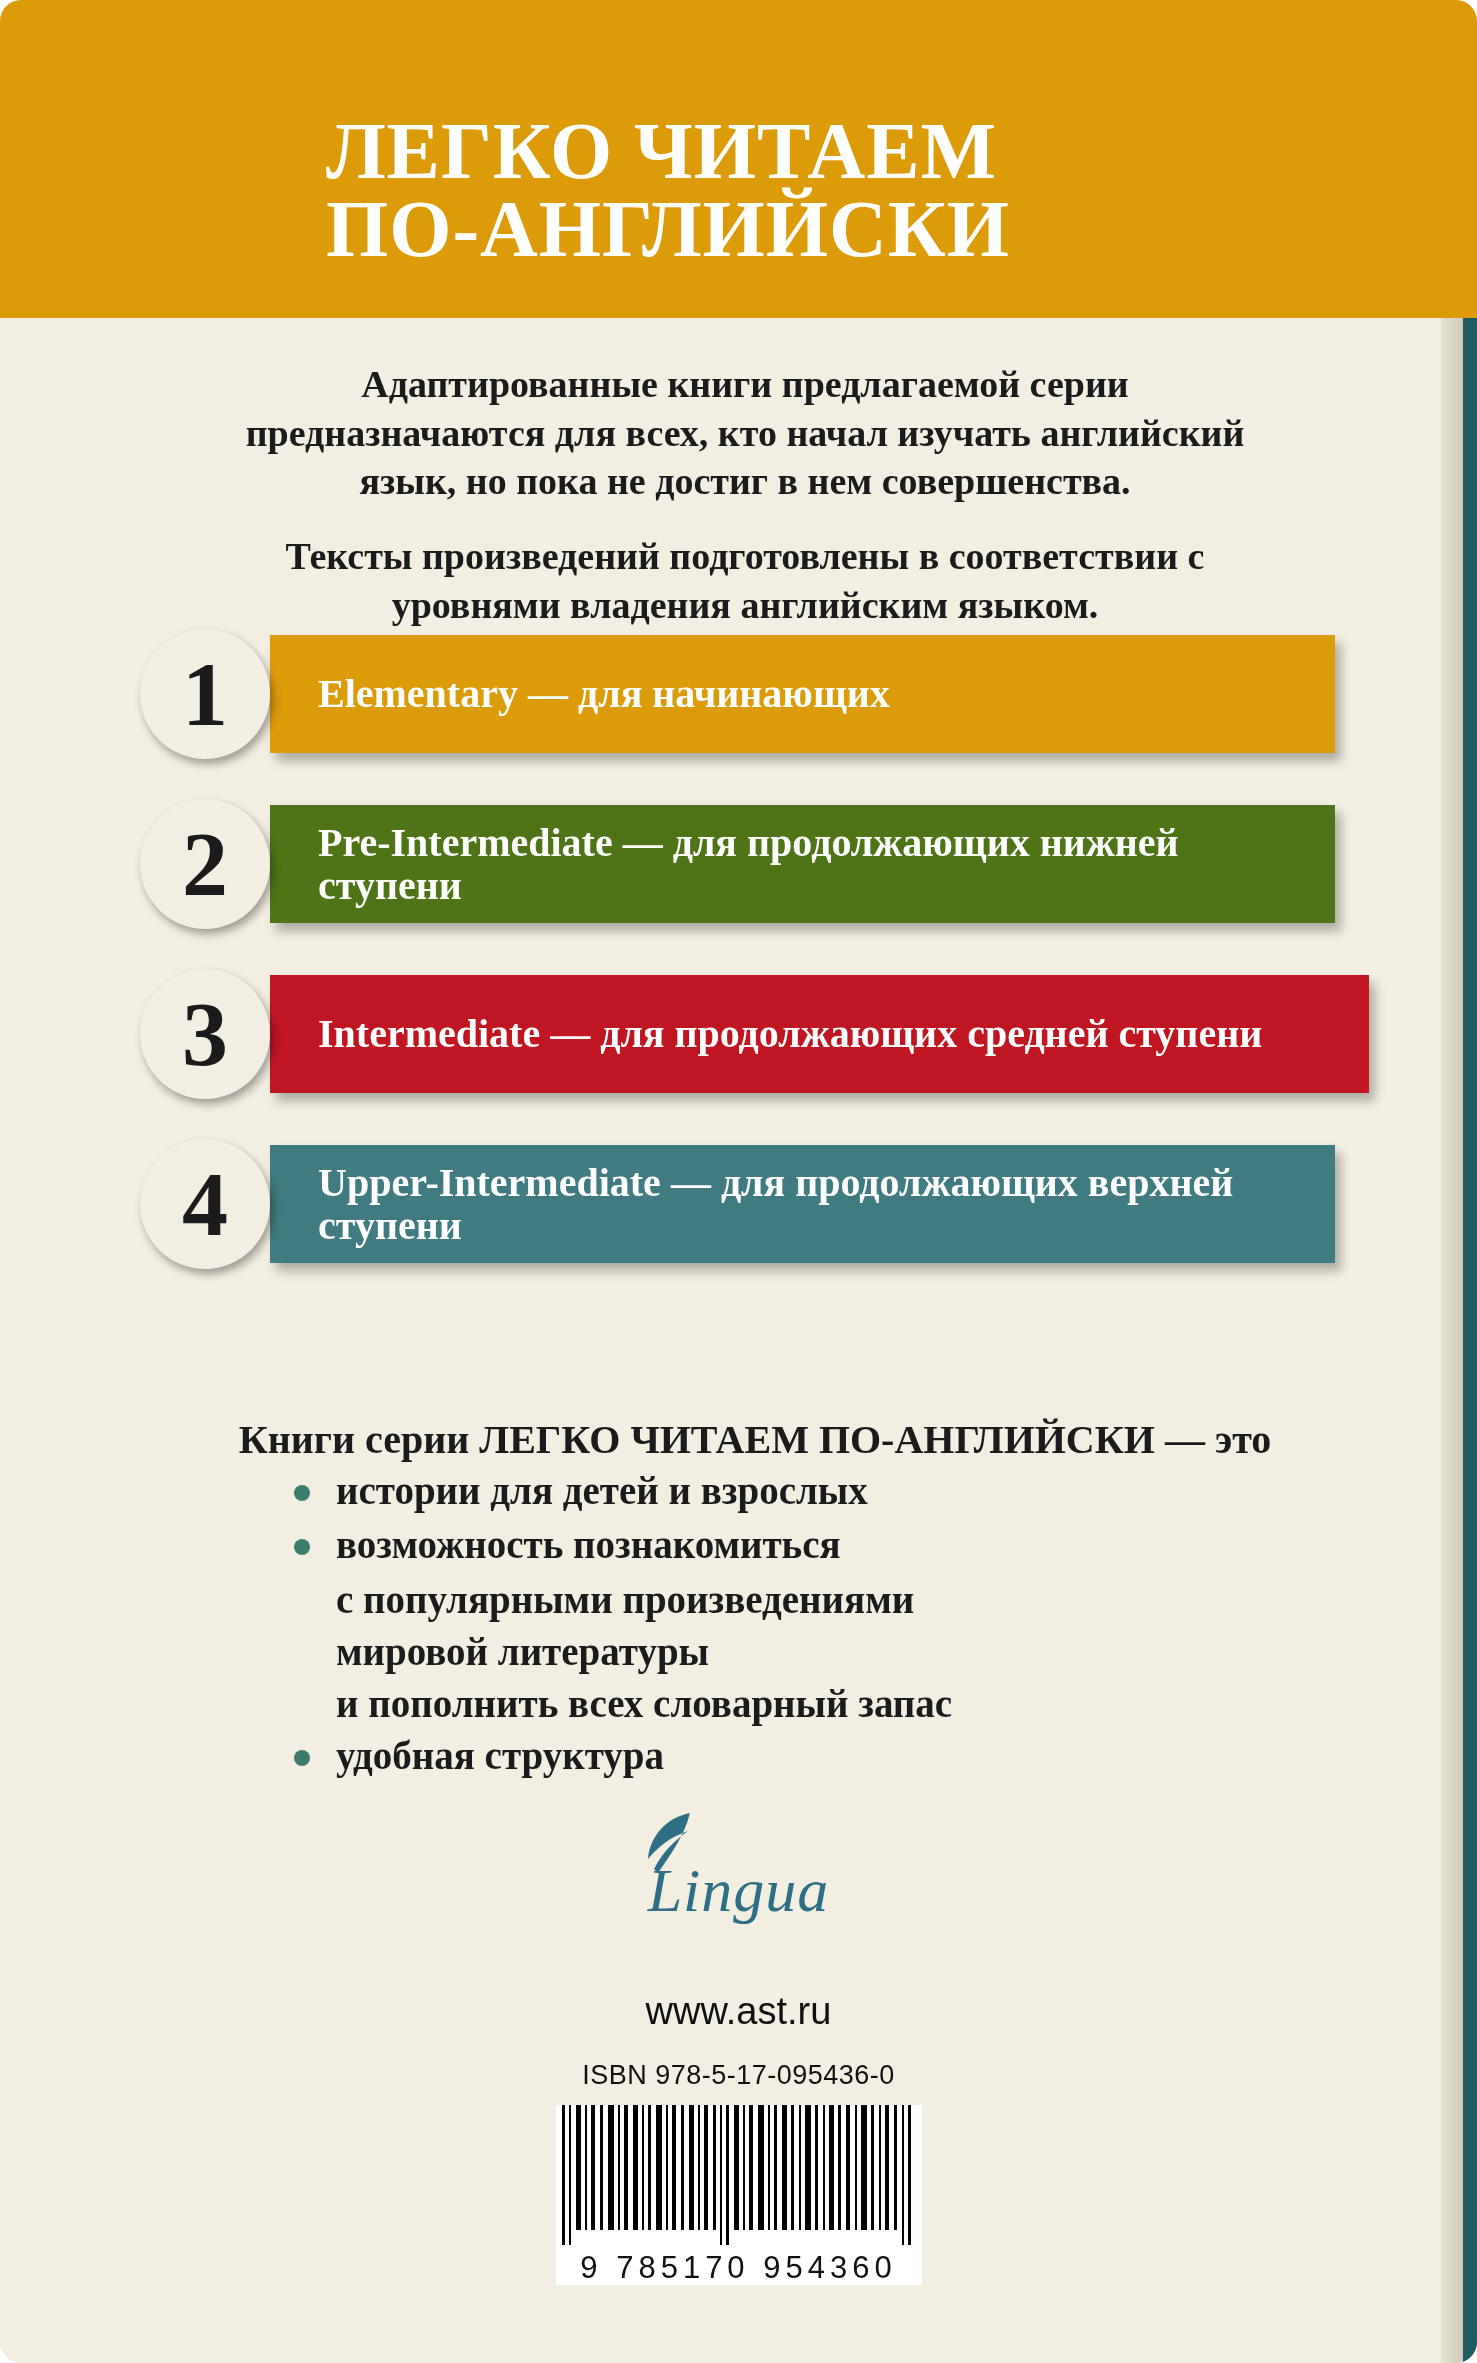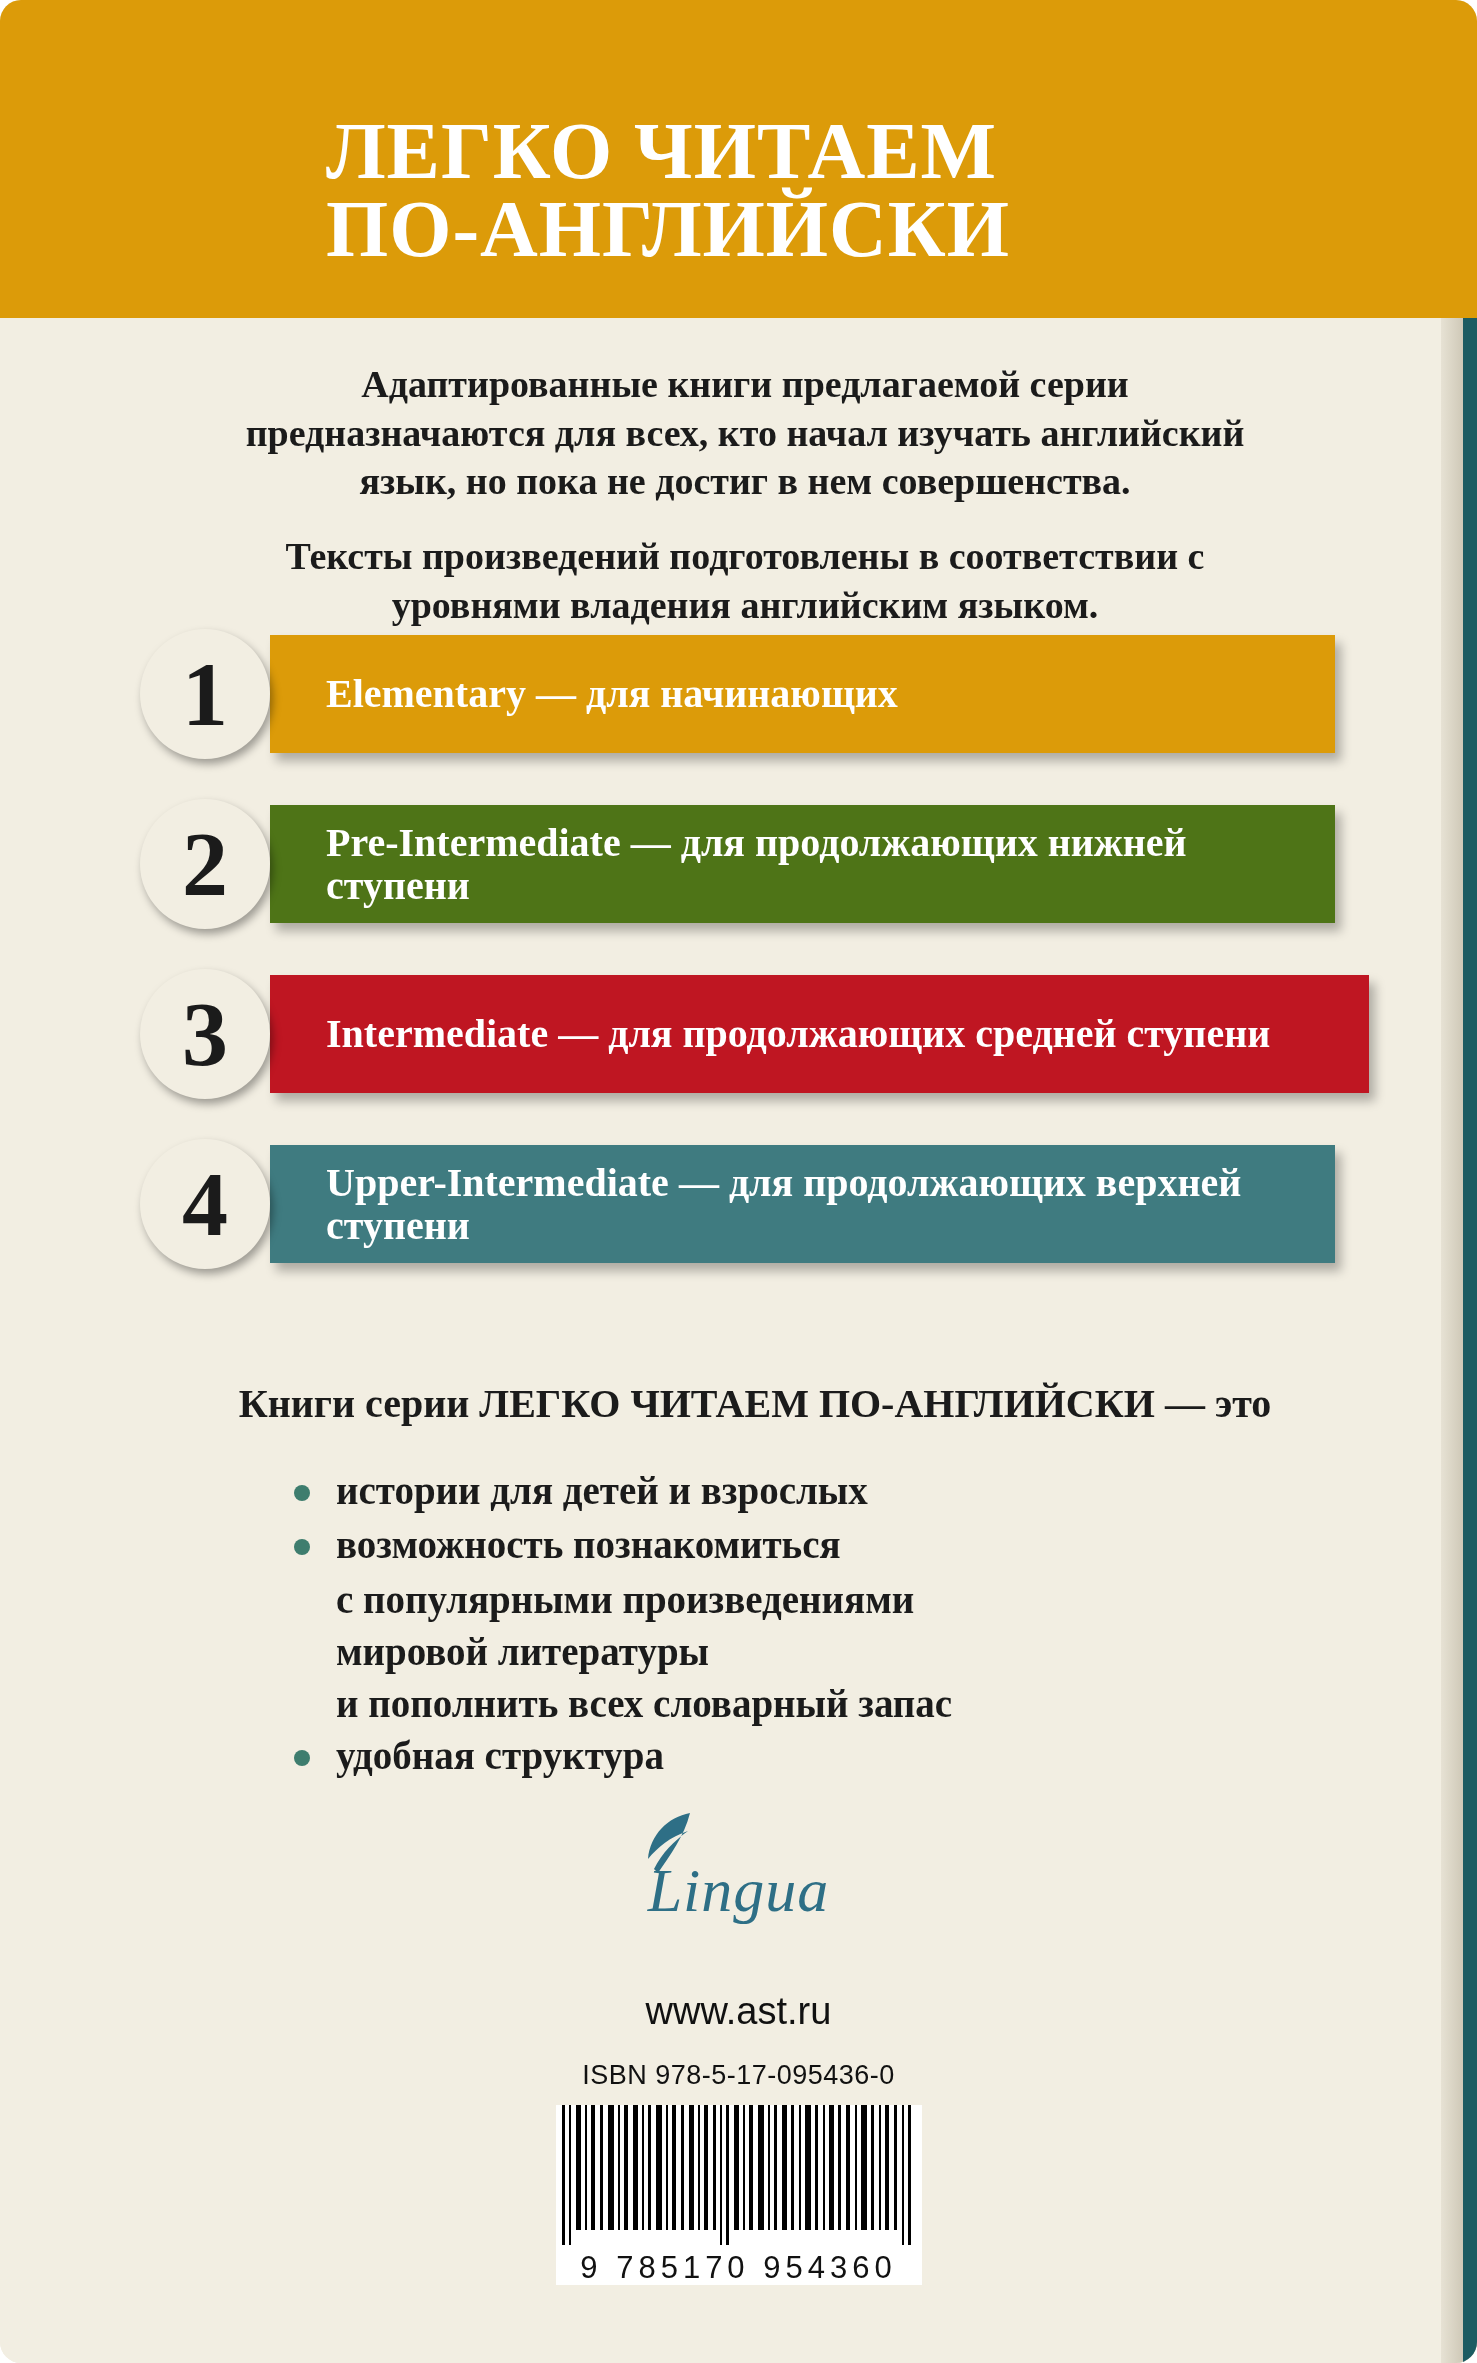--- a/index.html
+++ b/index.html
@@ -98,21 +98,21 @@
   .level-bar {
     position: absolute;
     left: 130px;
     top: 0;
     width: 1065px;
     height: 118px;
     box-shadow: 6px 8px 10px rgba(0,0,0,0.28);
   }
   .level-text {
     position: absolute;
-    left: 56px;
+    left: 48px;
     top: 50%;
     transform: translateY(-50%);
     width: 1000px;
     color: #ffffff;
     font-size: 40px;
     font-weight: bold;
     line-height: 1.08;
   }
   .level-text .eng { font-style: normal; }
   .level-num {
@@ -129,21 +129,21 @@
     font-weight: bold;
     text-align: center;
     line-height: 130px;
     font-family: "Liberation Serif", serif;
   }
 
   
   #series-line {
     position: absolute;
     left: 110px;
-    top: 1380px;
+    top: 1416px;
     width: 1290px;
     text-align: center;
     font-size: 40px;
     font-weight: bold;
     color: #1b1b1b;
   }
 
   
   #bullets {
     position: absolute;

